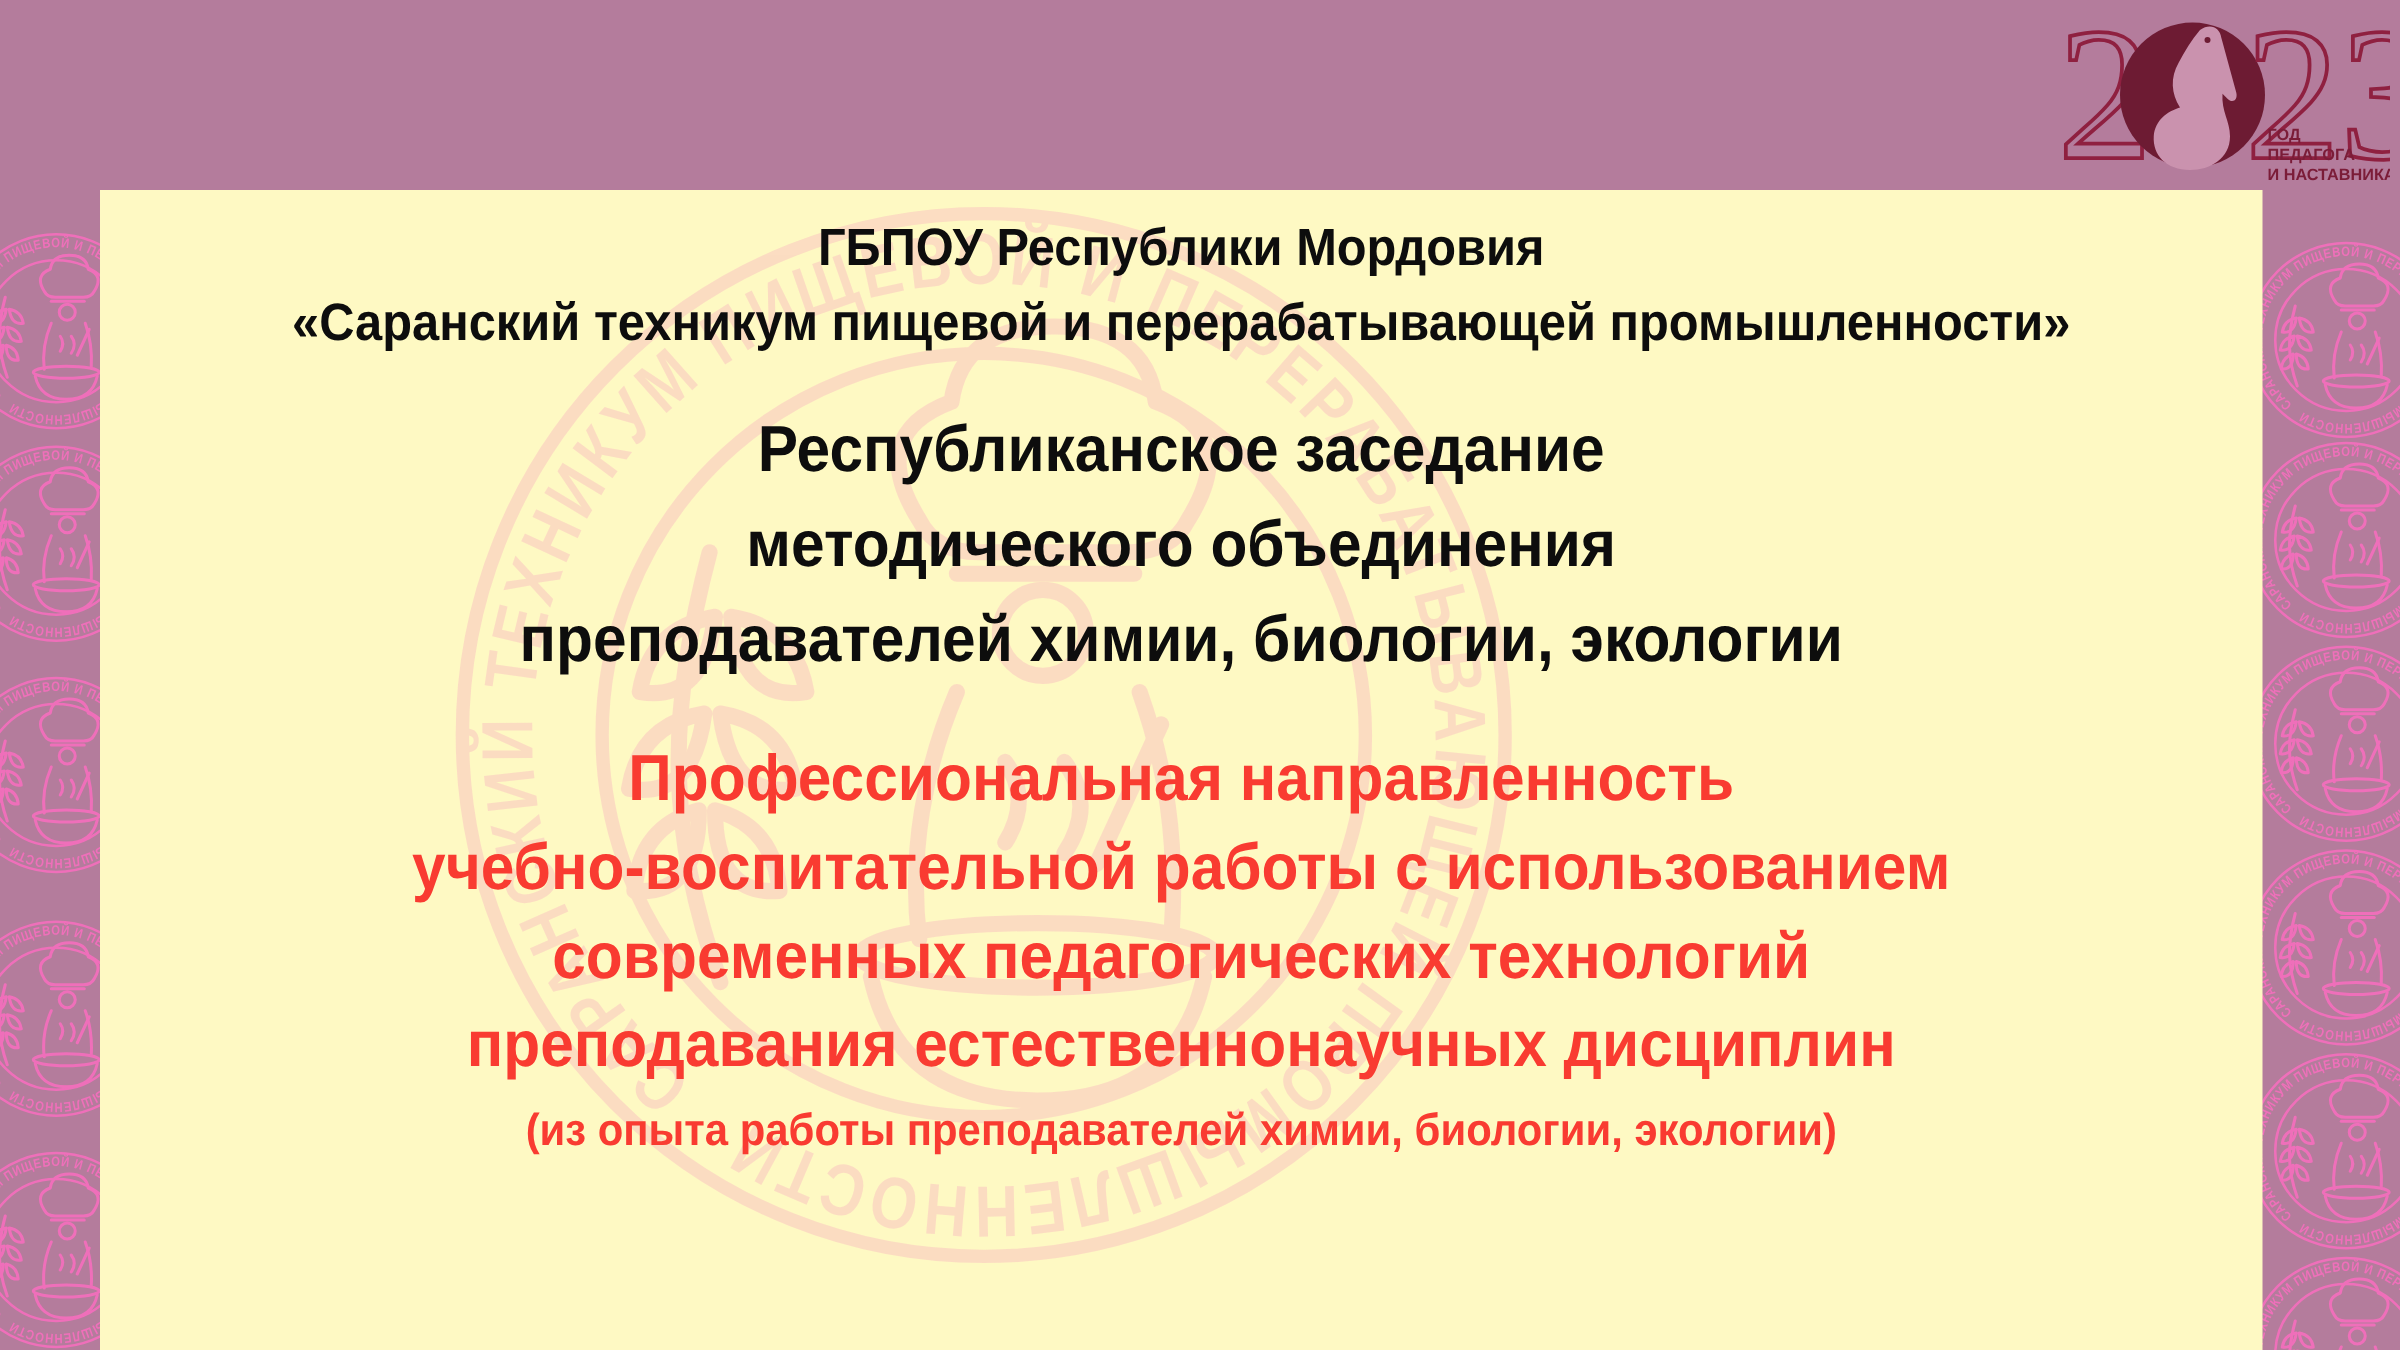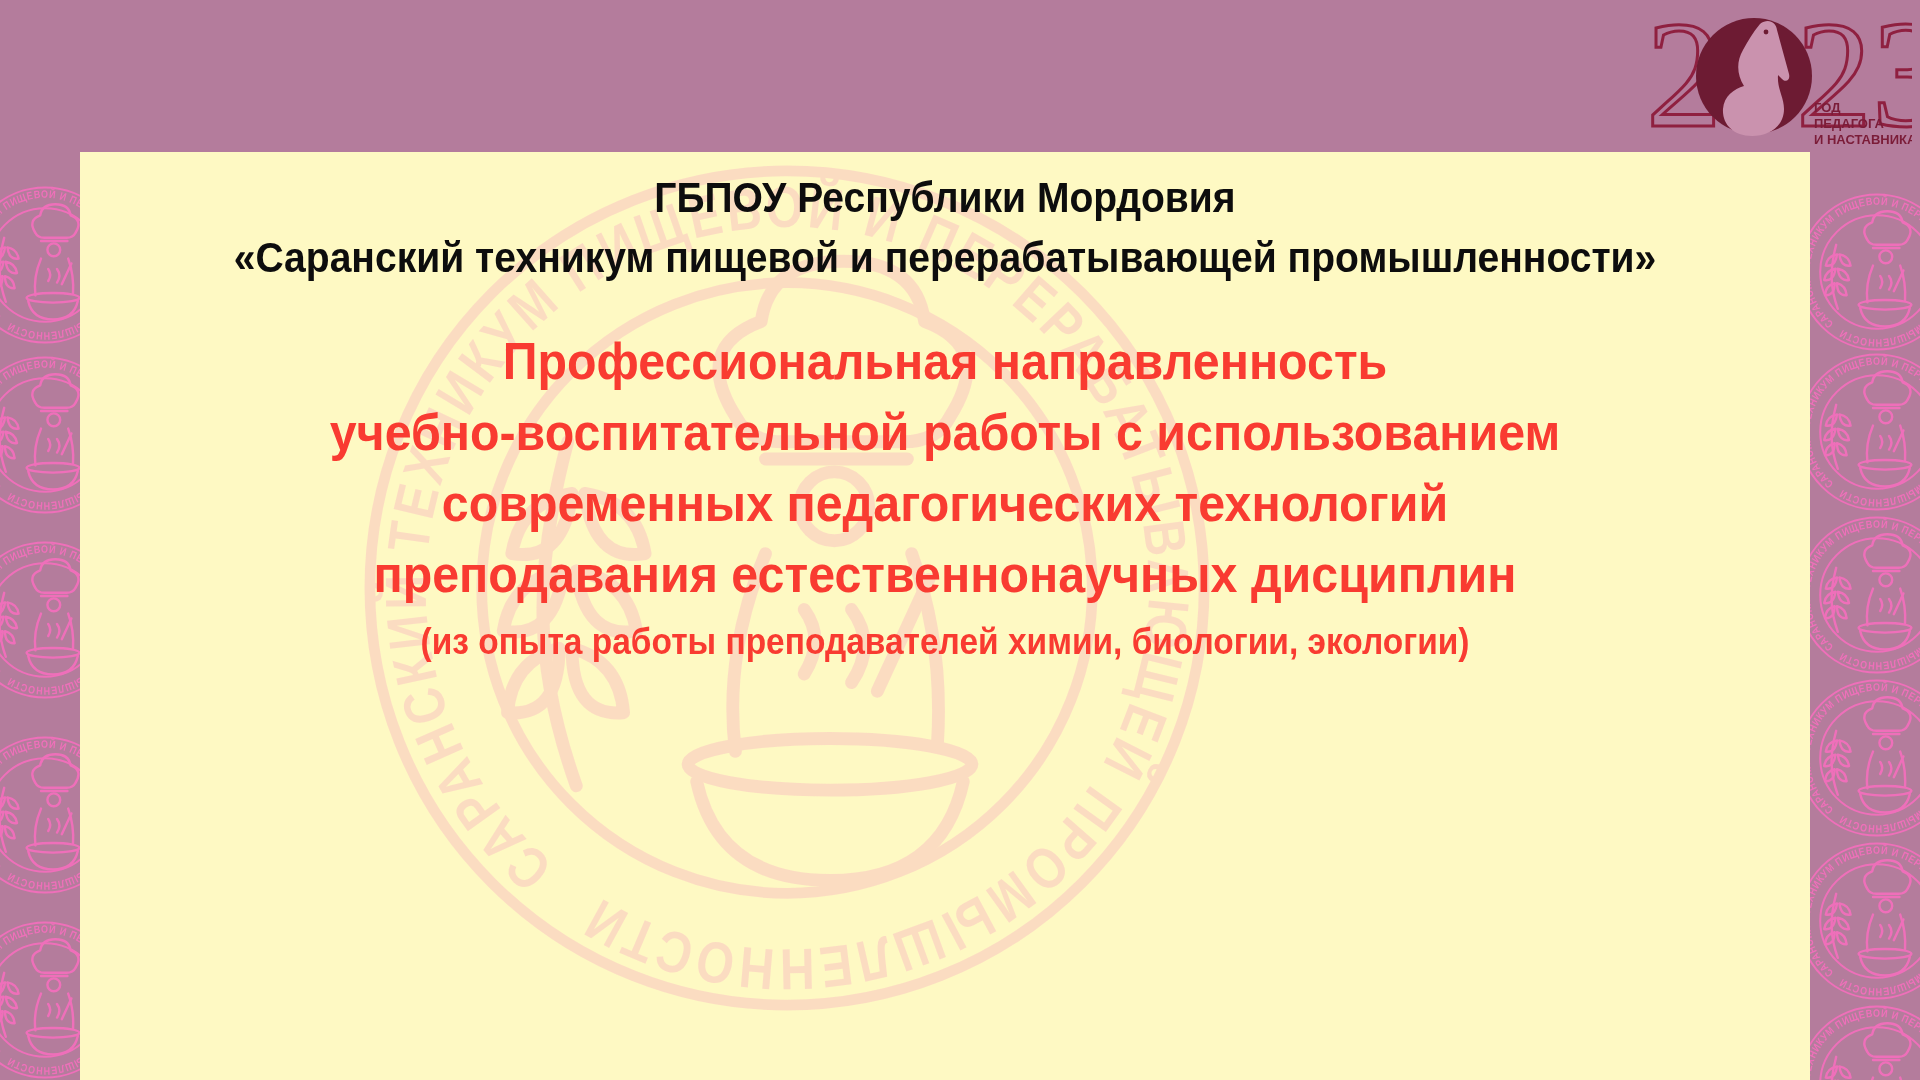--- a/index.html
+++ b/index.html
@@ -155,20 +155,25 @@
     <div class="wm wm-center card-watermark">
       <svg viewBox="0 0 200 200">
           <use href="#emblem"></use>
         </svg>
     </div>
 
     <div class="card-content">
       <div class="org-line condense">ГБПОУ Республики Мордовия</div>
       <div class="org-line condense">«Саранский техникум пищевой и перерабатывающей промышленности»</div>
 
+      <div class="title-block">
+        <div class="title-line condense">Республиканское заседание</div>
+        <div class="title-line condense">методического объединения</div>
+        <div class="title-line condense">преподавателей химии, биологии, экологии</div>
+      </div>
 
       <div class="subject-block">
         <div class="subject-line condense">Профессиональная направленность</div>
         <div class="subject-line condense">учебно-воспитательной работы с использованием</div>
         <div class="subject-line condense">современных педагогических технологий</div>
         <div class="subject-line condense">преподавания естественнонаучных дисциплин</div>
         <div class="subject-note condense">(из опыта работы преподавателей химии, биологии, экологии)</div>
       </div>
     </div>
   </div>

